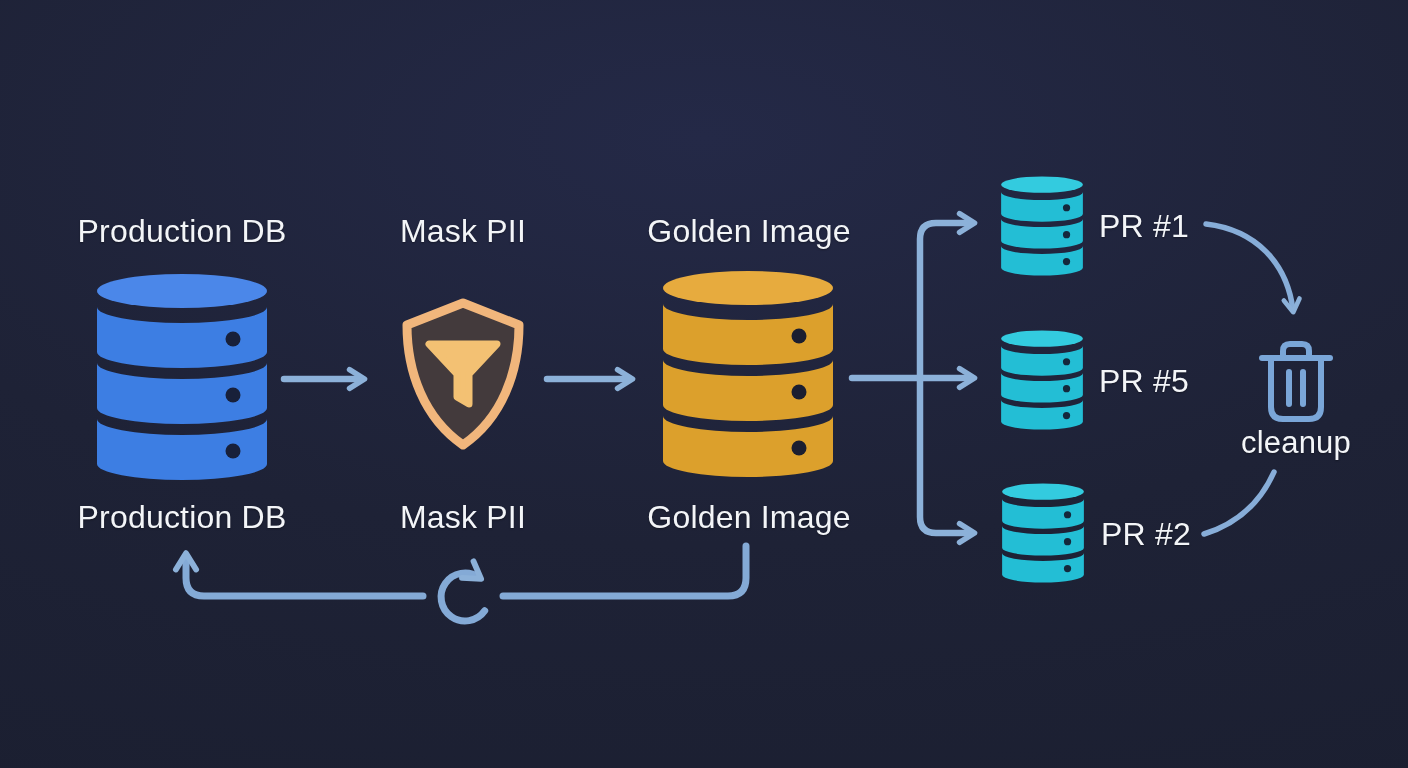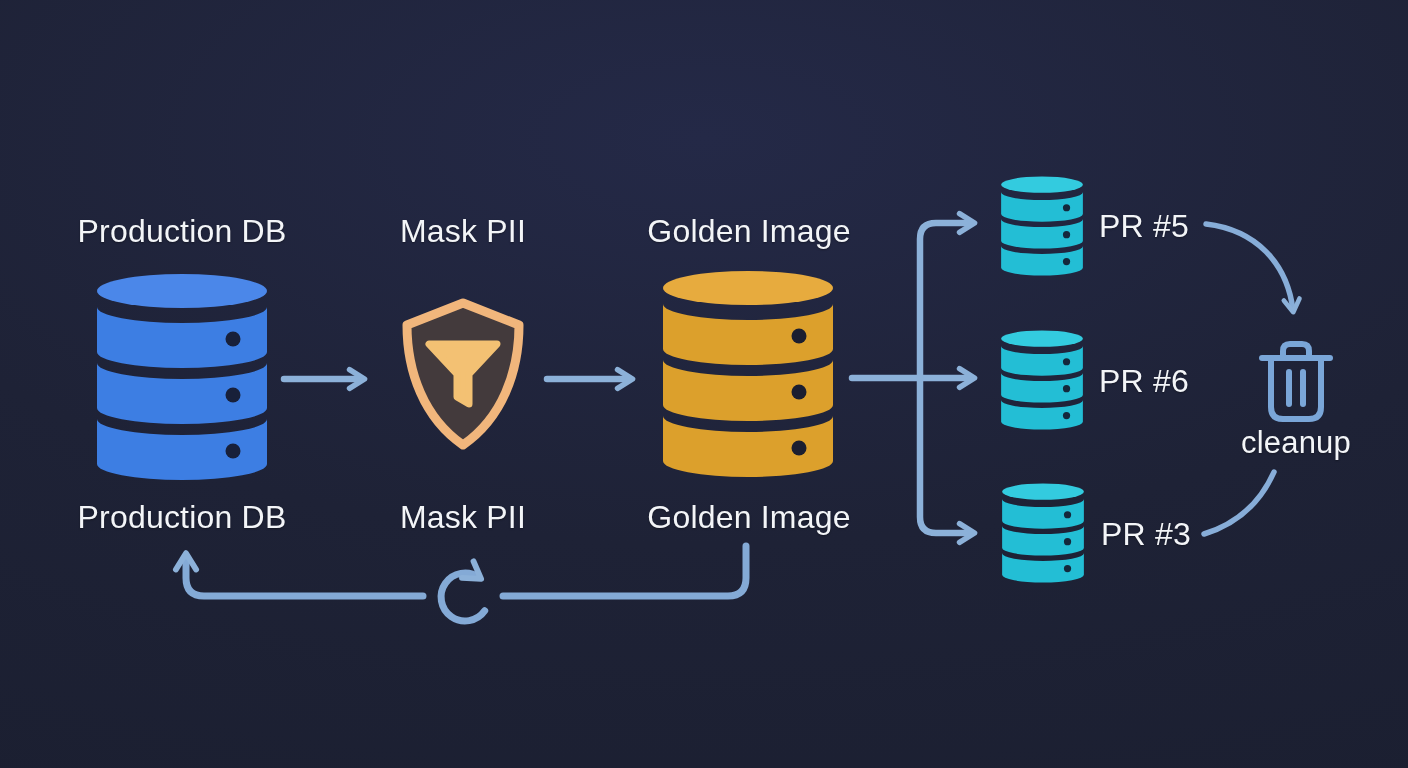--- a/index.html
+++ b/index.html
@@ -133,19 +133,19 @@
     <use href="#db-icon"></use>
   </svg>
 
   <div class="lbl lbl-prod-top">Production DB</div>
   <div class="lbl lbl-mask-top">Mask PII</div>
   <div class="lbl lbl-golden-top">Golden Image</div>
   <div class="lbl lbl-prod-bot">Production DB</div>
   <div class="lbl lbl-mask-bot">Mask PII</div>
   <div class="lbl lbl-golden-bot">Golden Image</div>
 
-  <div class="lbl lbl-pr1">PR #5</div>
-  <div class="lbl lbl-pr2">PR #6</div>
-  <div class="lbl lbl-pr3">PR #3</div>
+  <div class="lbl lbl-pr1">PR #1</div>
+  <div class="lbl lbl-pr2">PR #5</div>
+  <div class="lbl lbl-pr3">PR #2</div>
 
   <div class="lbl lbl-cleanup">cleanup</div>
 
 </div>
 
 </body></html>

